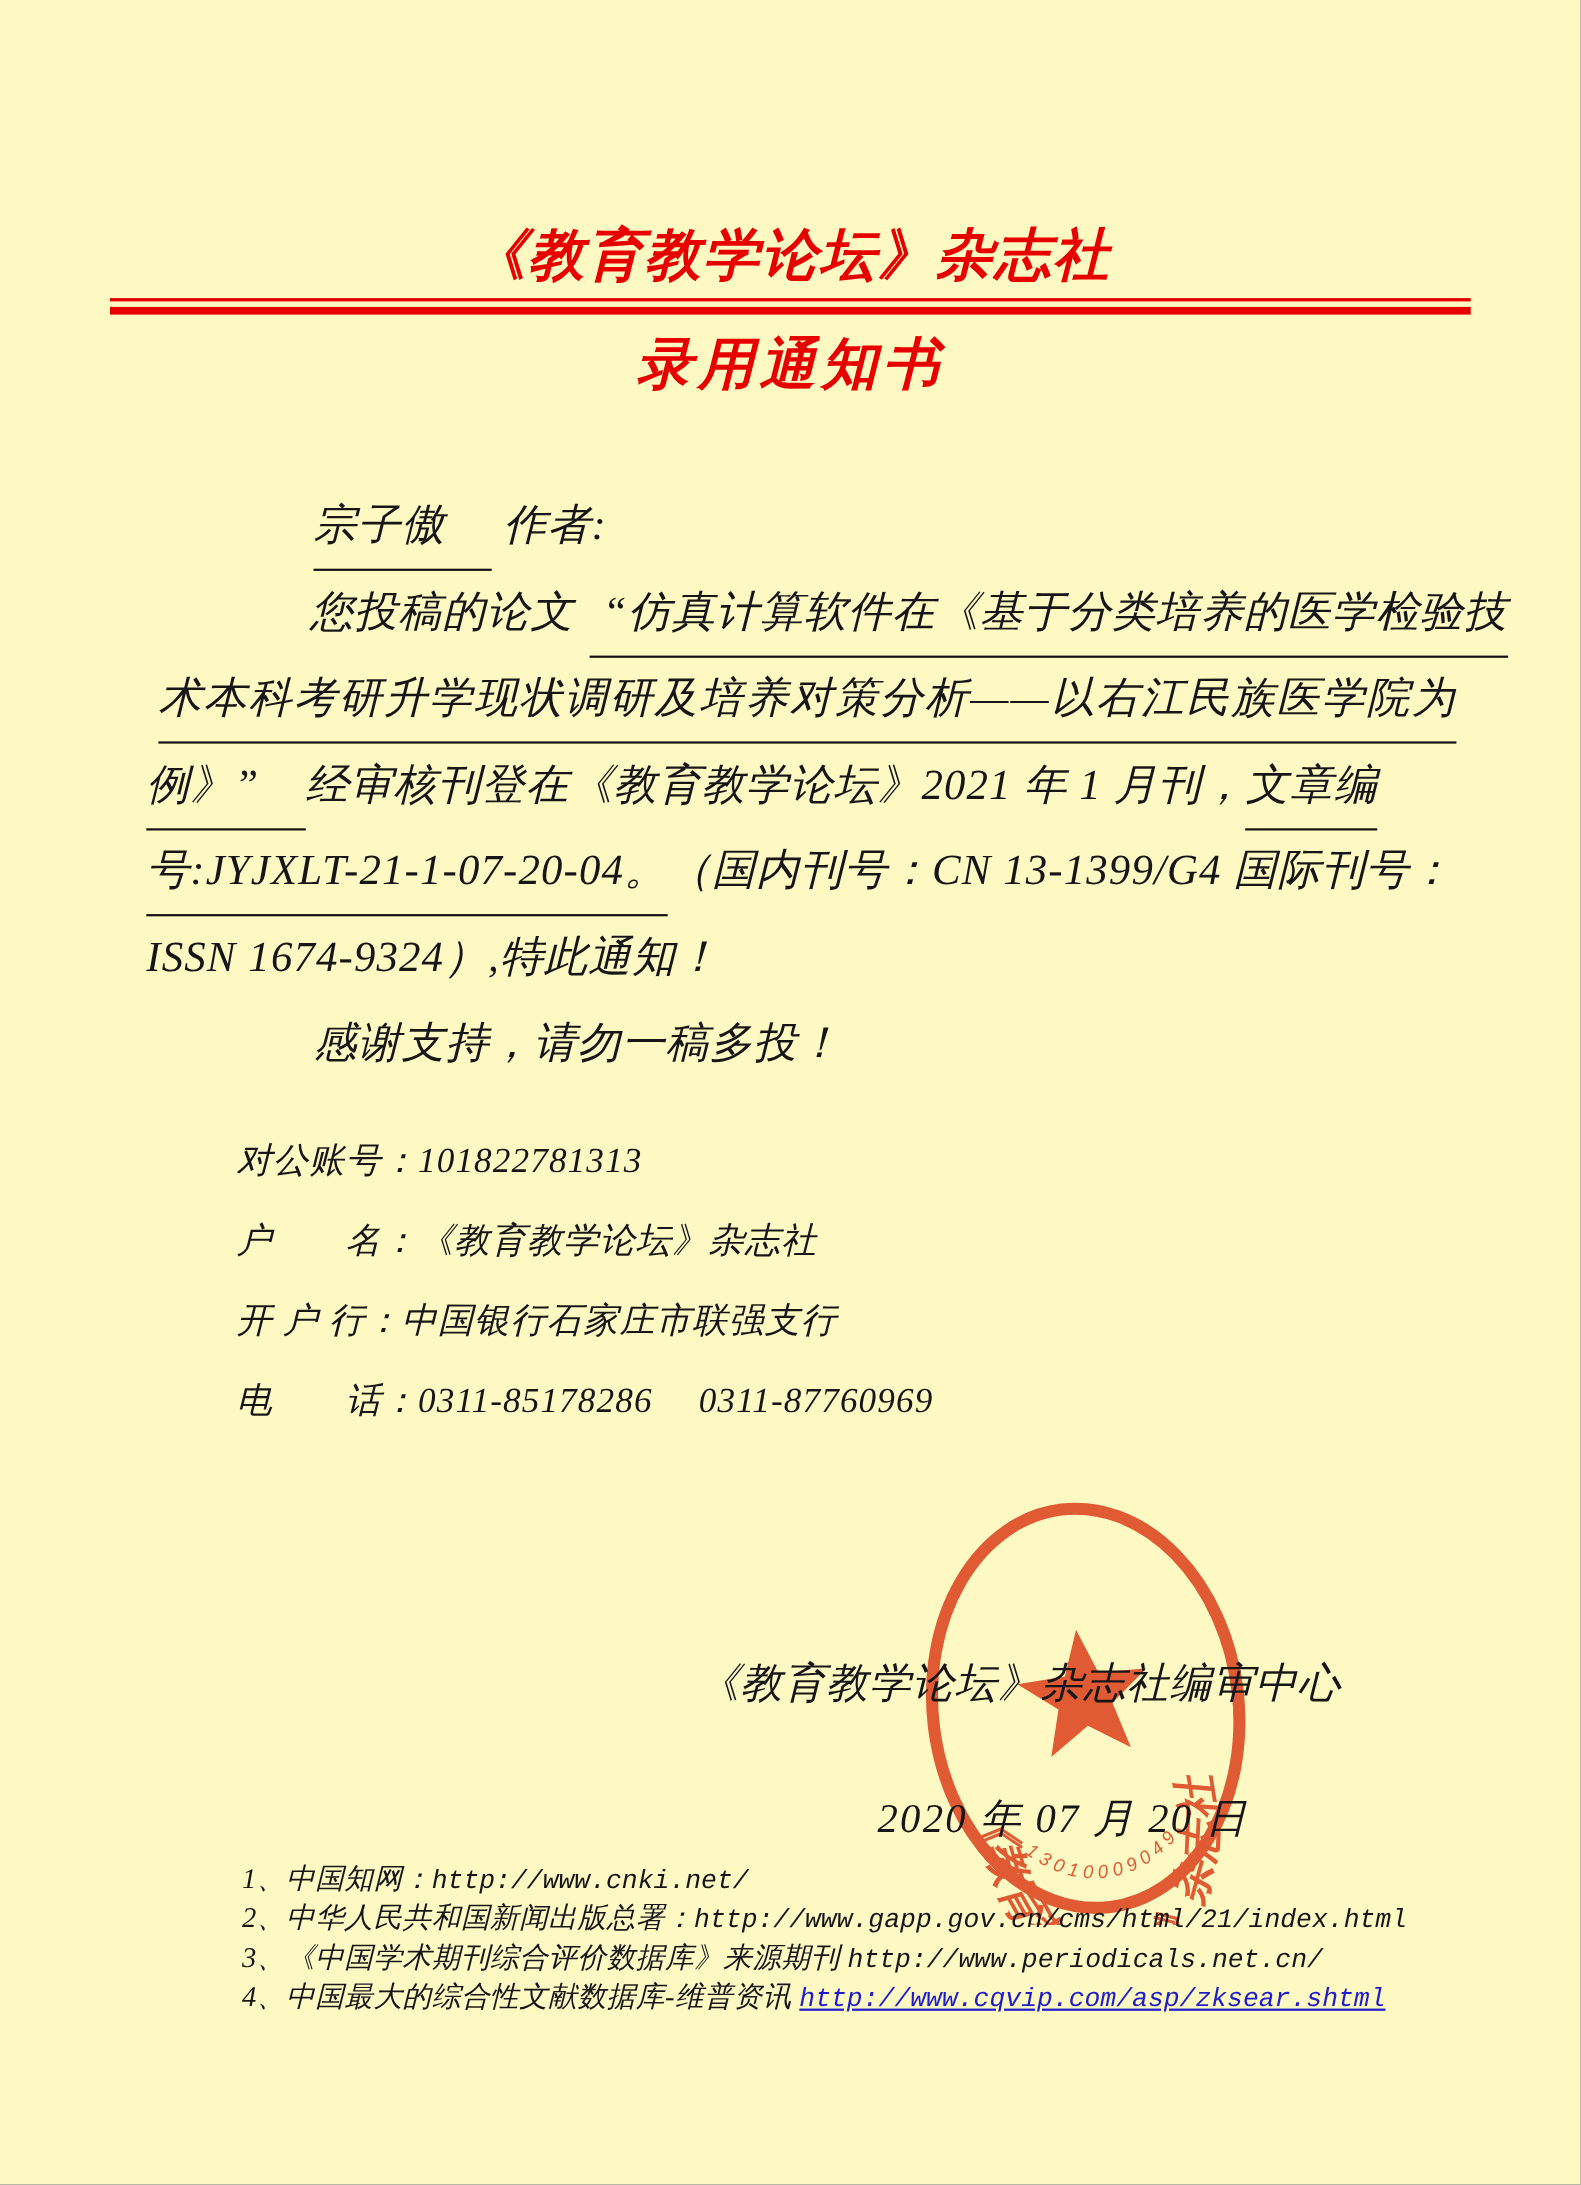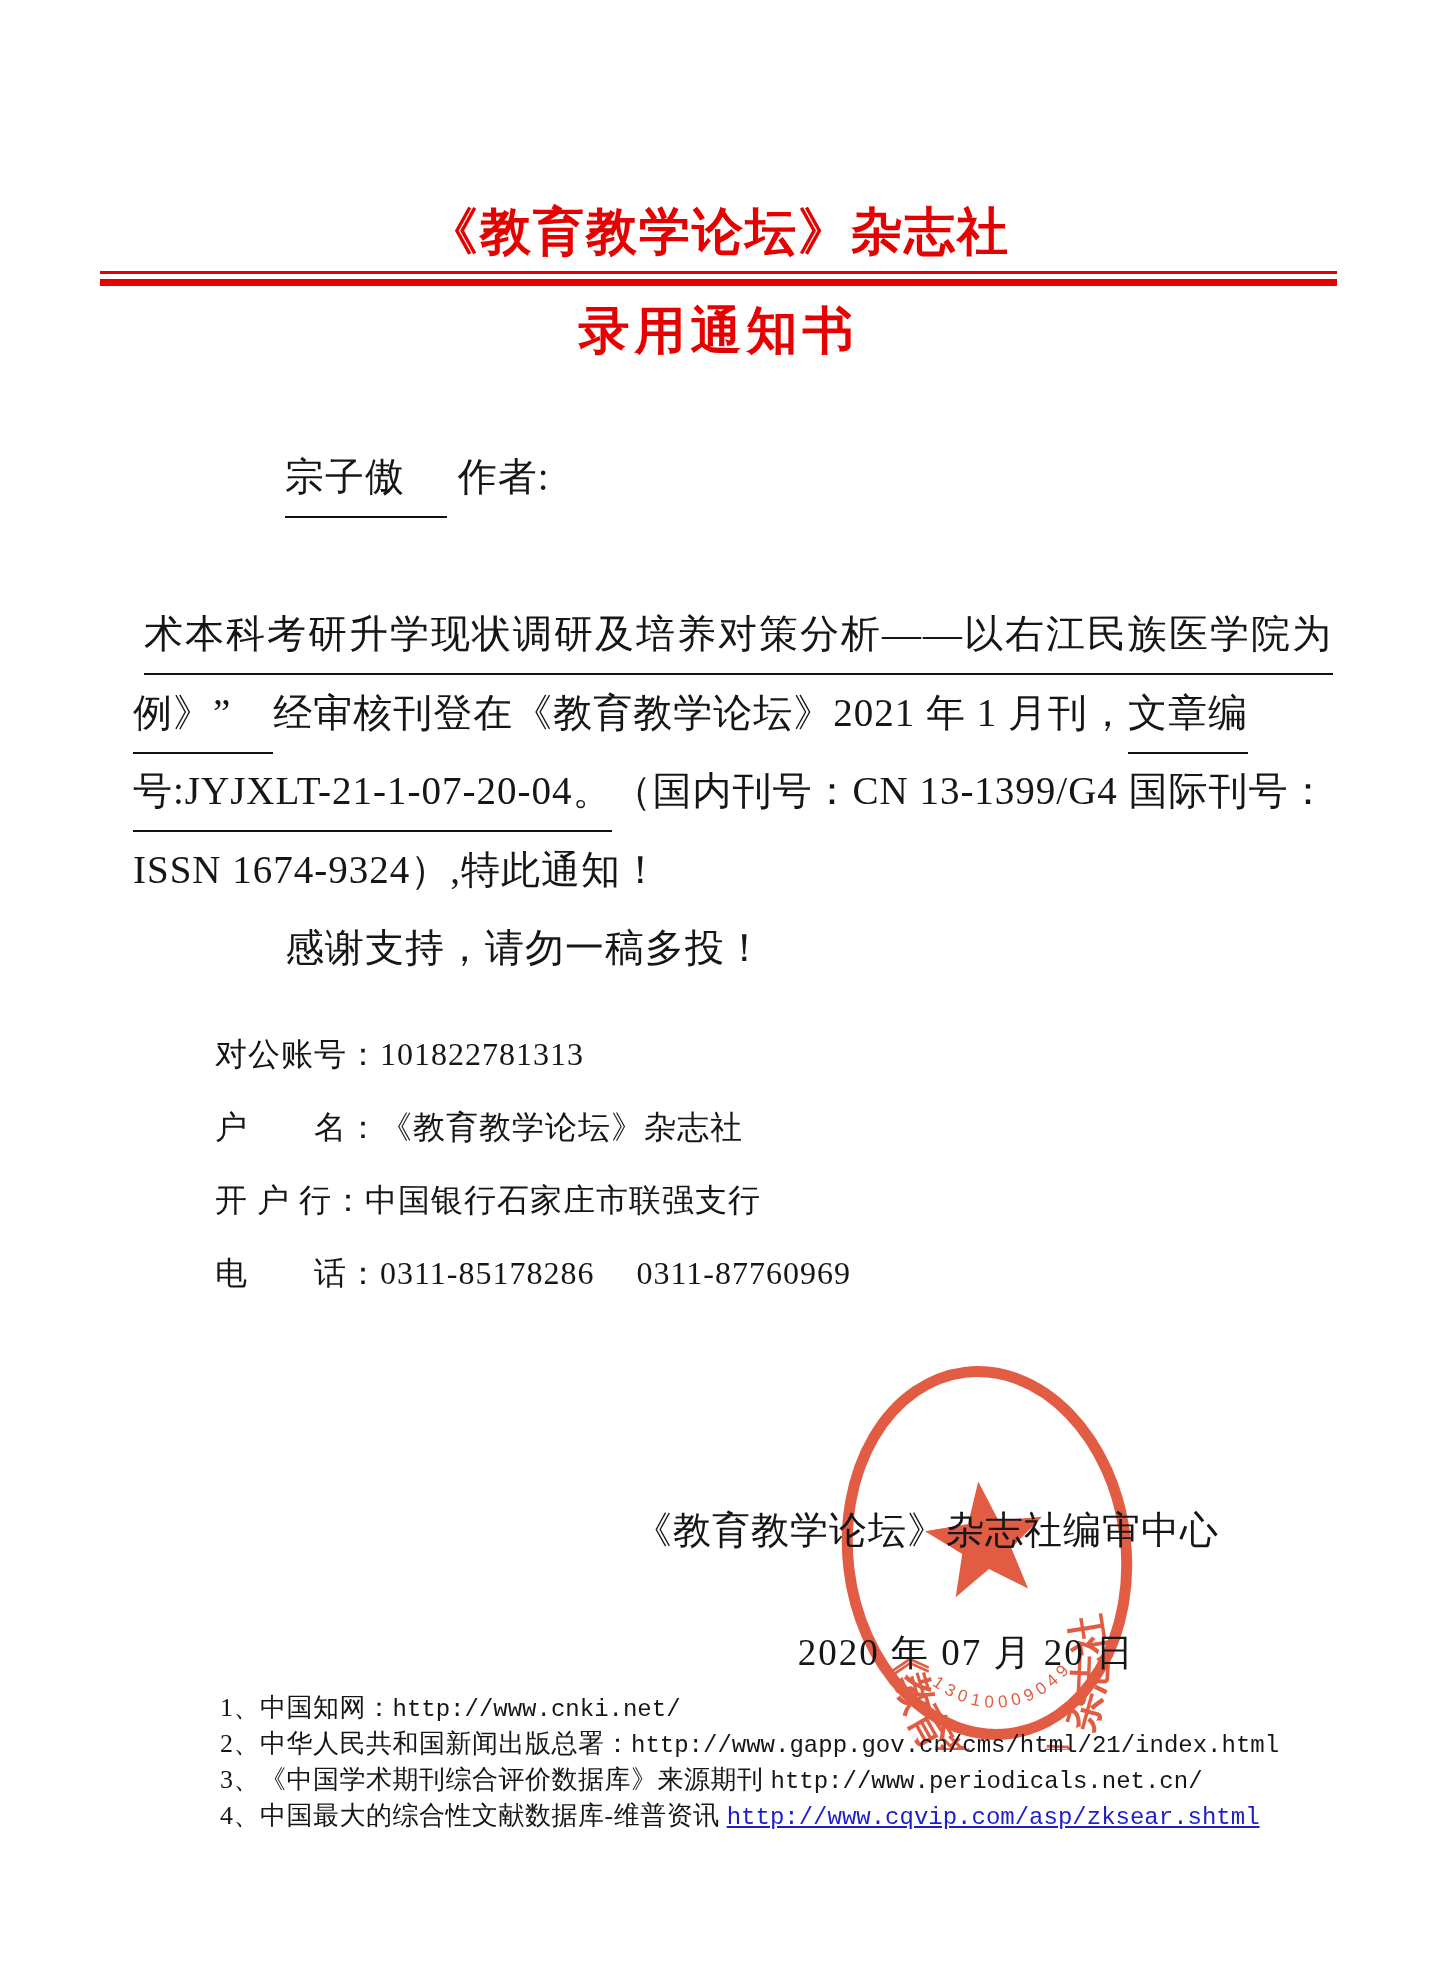--- a/index.html
+++ b/index.html
@@ -1,23 +1,24 @@
 <!DOCTYPE html>
 <html><head>
 <meta charset="utf-8">
 <style>
   html,body{margin:0;padding:0;background:#888;}
   .page{
     position:relative;
     width:1437px;height:1986px;
     margin:0 auto;
-    background:#ffffff;
+    background:#fef9c3;
     font-family:"Liberation Serif","DejaVu Serif",serif;
     color:#161616;
     overflow:hidden;
+    font-style:italic;
   }
   .abs{position:absolute;white-space:nowrap;}
   
   .title{
     top:198px;left:0;right:0;text-align:center;
     font-size:51px;font-weight:bold;color:#e60000;letter-spacing:2px;
   }
   .rule{
     top:271px;left:100px;right:100px;height:5px;
     border-top:3px solid #e60000;border-bottom:7px solid #e60000;
@@ -50,20 +51,23 @@
 <div class="page">
 
   <div class="abs title">《教育教学论坛》杂志社</div>
   <div class="abs rule"></div>
   <div class="abs subtitle">录用通知书</div>
 
   <div class="abs bline" style="top:450px;left:285px;">
     <span class="u u-trail">宗子傲</span><span> 作者:</span>
   </div>
 
+  <div class="abs bline" style="top:529px;left:282px;">
+    <span>您投稿的论文</span><span class="gap"></span><span class="u u-lead">“仿真计算软件在《基于分类培养的医学检验技</span>
+  </div>
 
   <div class="abs bline" style="top:607px;left:144px;letter-spacing:2px;">
     <span class="u">术本科考研升学现状调研及培养对策分析——以右江民族医学院为</span>
   </div>
 
   <div class="abs bline" style="top:686px;left:133px;">
     <span class="u u-trail">例》”</span><span>经审核刊登在《教育教学论坛》2021 年 1 月刊，</span><span class="u">文章编</span>
   </div>
 
   <div class="abs bline" style="top:764px;left:133px;">

